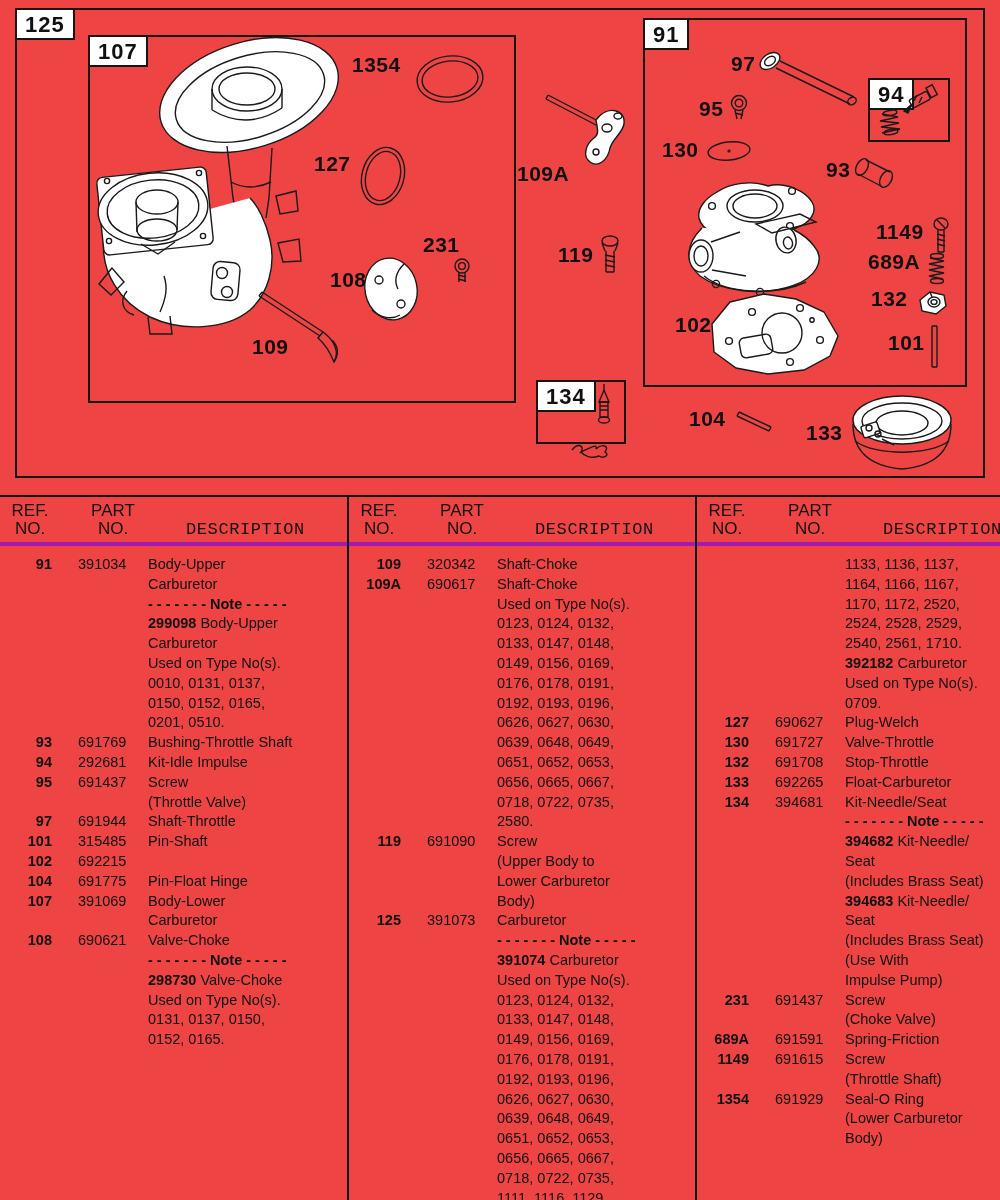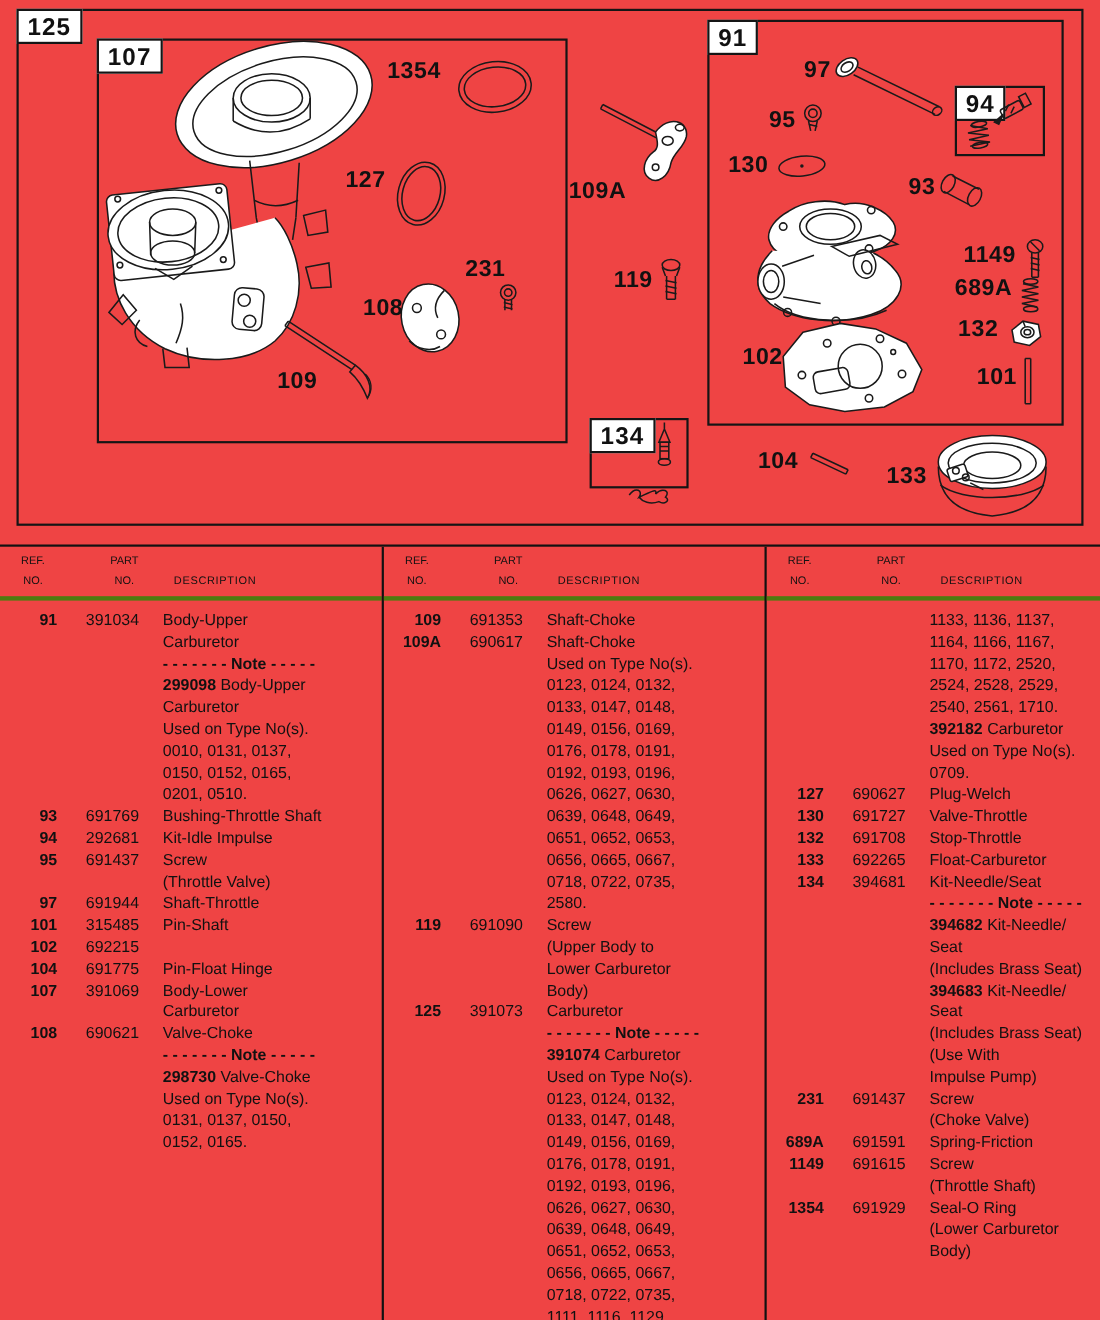--- a/index.html
+++ b/index.html
@@ -11,25 +11,25 @@
   .gbox-label{position:absolute;left:-2px;top:-2px;border:2px solid #151515;background:#fff;
               font-weight:bold;font-size:22px;line-height:27px;padding:1px 8px 0 8px;letter-spacing:1px;}
   .callout{position:absolute;font-weight:bold;font-size:21px;letter-spacing:.5px;white-space:nowrap;}
   .art{position:absolute;left:0;top:0;pointer-events:none;}
   
   .ptable{position:absolute;left:0;top:495px;width:1000px;height:705px;border-top:2px solid #111;overflow:hidden;}
   .tcol{position:absolute;top:0;bottom:0;}
   .tcol.c1{left:0;width:347px;}
   .tcol.c2{left:347px;width:348px;border-left:2px solid #111;}
   .tcol.c3{left:695px;width:305px;border-left:2px solid #111;}
-  .thead{height:40px;border-bottom:4px solid #4d7c0f;padding-top:5px;font-size:10px;line-height:18px;}
+  .thead{height:40px;border-bottom:4px solid #a21caf;padding-top:5px;font-size:17px;line-height:18px;}
   .h-row1,.h-row2{white-space:nowrap;}
   .h-ref{display:inline-block;width:60px;text-align:center;}
   .h-part{display:inline-block;width:62px;margin-left:22px;text-align:center;}
-  .h-desc{display:inline-block;margin-left:14px;letter-spacing:.6px;}
+  .h-desc{display:inline-block;margin-left:42px;letter-spacing:.6px;font-family:Liberation Mono, monospace;}
   .col-body{padding-top:9px;font-size:14.5px;}
   .entry{display:flex;align-items:flex-start;line-height:19.8px;}
   .c-ref{flex:none;width:52px;text-align:right;font-weight:bold;}
   .c-part{flex:none;width:62px;margin-left:26px;font-weight:normal;}
   .c-desc{flex:1;margin-left:8px;padding-right:3px;}
   .dline{line-height:19.8px;}
   .b{font-weight:bold;}
 </style>
 </head>
 <body>
@@ -362,21 +362,21 @@
     </div>
 
     <div class="tcol c2">
       <div class="thead">
         <div class="h-row1"><span class="h-ref">REF.</span><span class="h-part">PART</span></div>
         <div class="h-row2"><span class="h-ref">NO.</span><span class="h-part">NO.</span><span class="h-desc">DESCRIPTION</span></div>
       </div>
       <div class="col-body">
           <div class="entry">
             <div class="c-ref">109</div>
-            <div class="c-part">691353</div>
+            <div class="c-part">320342</div>
             <div class="c-desc">
               <div class="dline"><span>Shaft-Choke</span></div>
             </div>
           </div>
           <div class="entry">
             <div class="c-ref">109A</div>
             <div class="c-part">690617</div>
             <div class="c-desc">
               <div class="dline"><span>Shaft-Choke</span></div>
               <div class="dline"><span>Used on Type No(s).</span></div>

